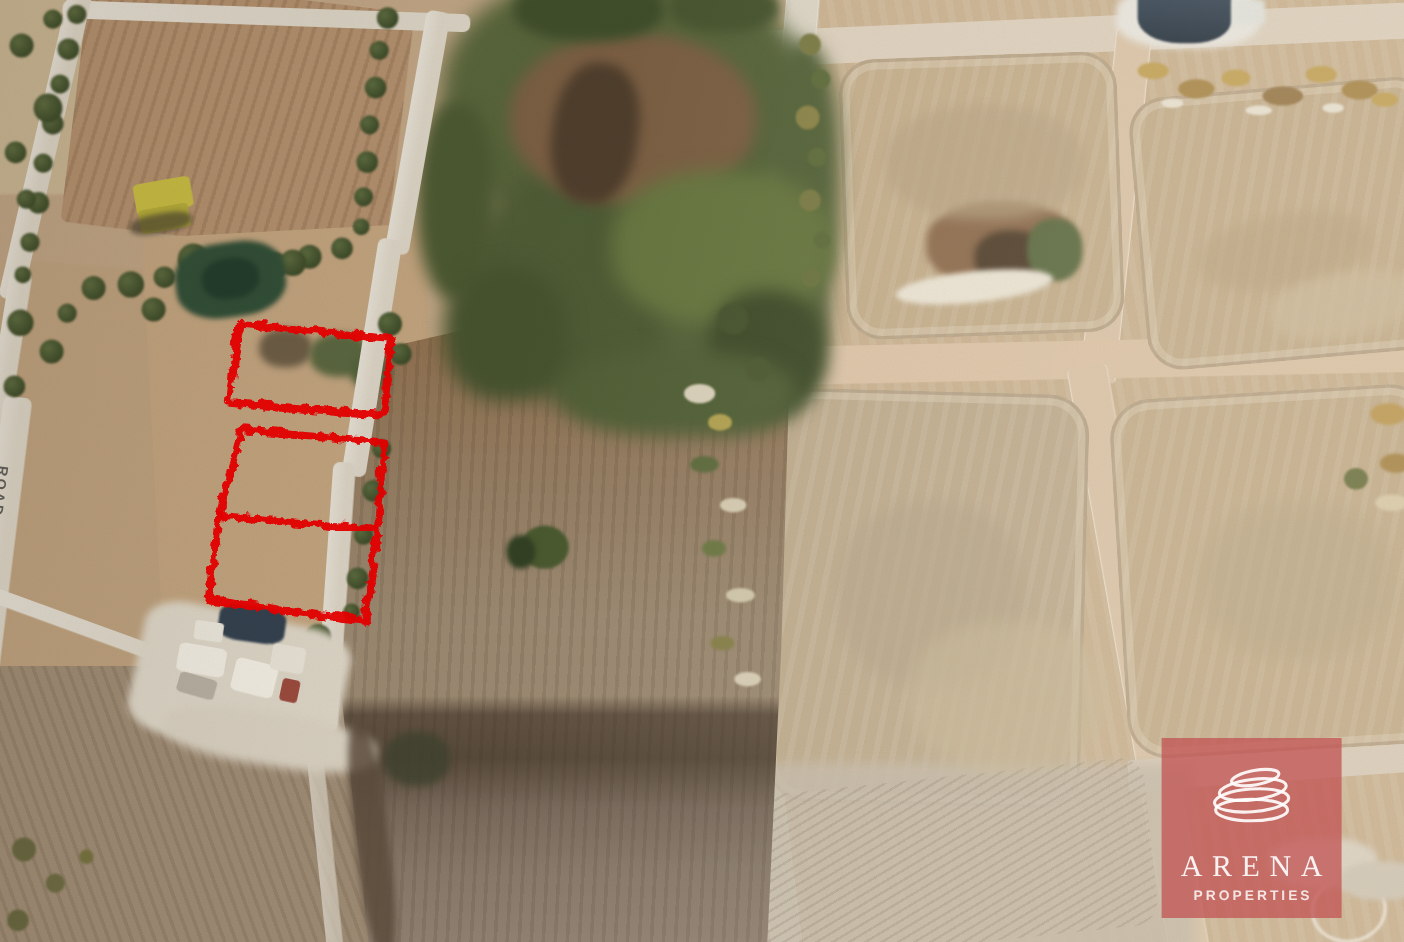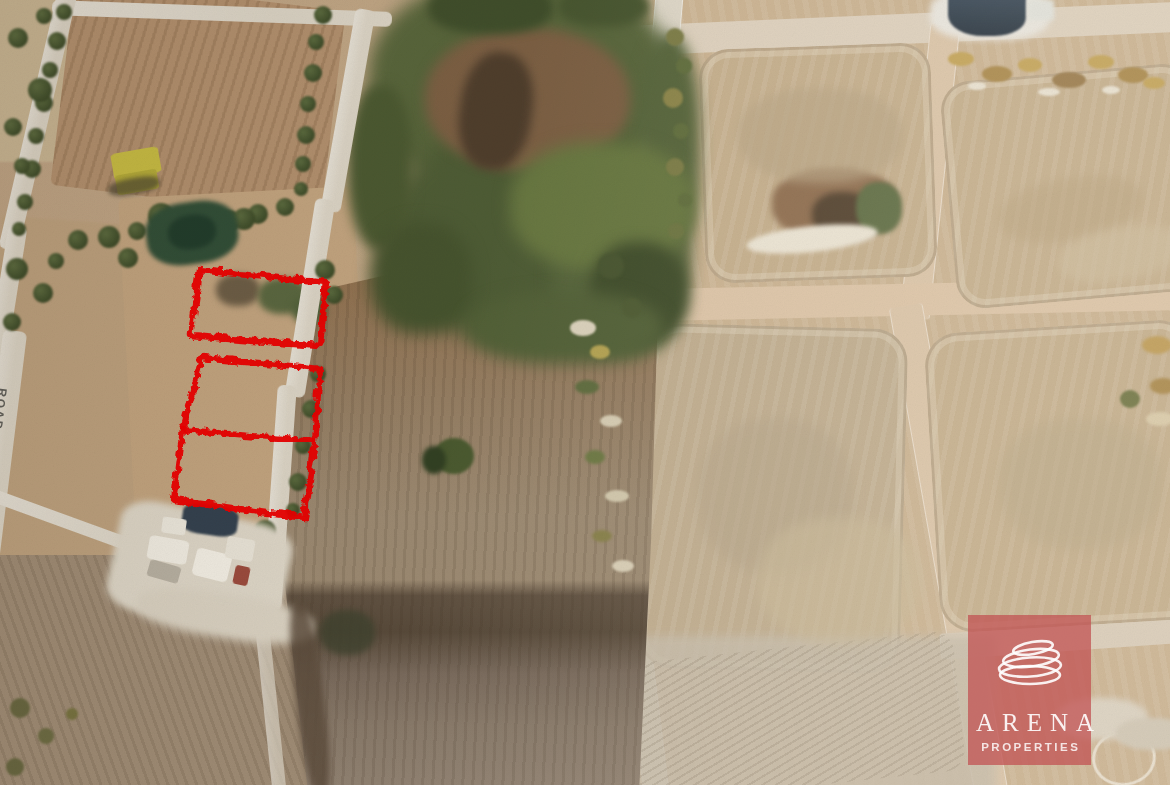--- a/index.html
+++ b/index.html
@@ -16,21 +16,21 @@
   .tree{background:radial-gradient(circle at 35% 35%,#5a6a3e,#3b4927 72%);}
   .stripes-tl{background:repeating-linear-gradient(100deg,rgba(96,66,38,.18) 0 3px,transparent 3px 10px),#b18f6d;}
   .stripes-bl{background:repeating-linear-gradient(70deg,rgba(80,62,44,.14) 0 3px,transparent 3px 9px),#9e8b74;}
   .brownfield{clip-path:polygon(9% 5%,32% 1%,60% 3%,99% 1%,97% 52%,94% 100%,10% 100%,2% 45%);
      background:linear-gradient(180deg,#8f6f4d 0%,#937c61 25%,#9a8870 48%,#9a8870 60%,#5f5040 63%,#574939 70%,#77685a 78%,#877868 88%,#8f8070 100%);}
   .brownfield .fstripes{position:absolute;inset:0;
      background:repeating-linear-gradient(93deg,rgba(60,44,28,.12) 0 3px,transparent 3px 10px);}
   .grade{inset:0;background:linear-gradient(102deg,rgba(70,50,30,.10) 0%,rgba(0,0,0,0) 40%,rgba(255,245,225,.12) 78%);pointer-events:none;}
   .roadlabel{left:-7px;top:388px;writing-mode:vertical-rl;transform:rotate(7deg);
      font-size:12px;font-weight:bold;letter-spacing:2px;color:#3f3e39;opacity:.8;z-index:30;}
-  .logo{left:968px;top:615px;width:123px;height:150px;background:rgba(194,85,85,.78);z-index:40;}
+  .logo{left:968px;top:615px;width:150px;height:150px;background:rgba(194,85,85,.78);z-index:40;}
   .logo .rings{position:absolute;left:50%;top:16px;transform:translateX(-50%);}
   .logo .brand{position:absolute;left:0;right:0;top:94px;text-align:center;
      font-family:"Liberation Serif",serif;font-size:25px;font-weight:400;
      letter-spacing:8px;text-indent:8px;color:rgba(255,255,255,.9);}
   .logo .sub{position:absolute;left:0;right:0;top:126px;text-align:center;
      font-size:11.5px;font-weight:bold;letter-spacing:2.5px;text-indent:2.5px;color:rgba(255,255,255,.82);}
   svg.overlay{position:absolute;inset:0;pointer-events:none;z-index:20;}
   svg.grain{position:absolute;inset:0;pointer-events:none;mix-blend-mode:multiply;opacity:.09;z-index:25;}
 </style>
 </head>

